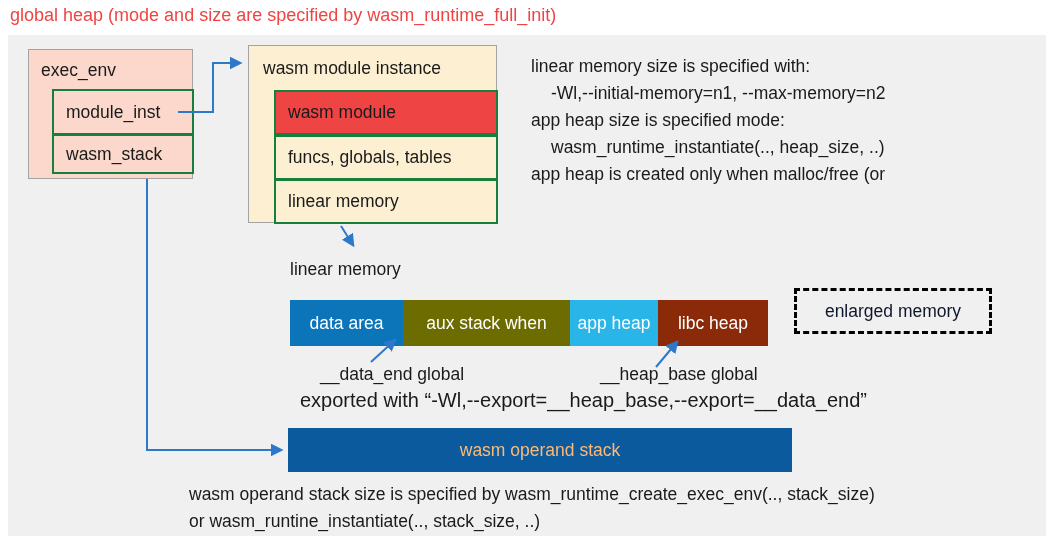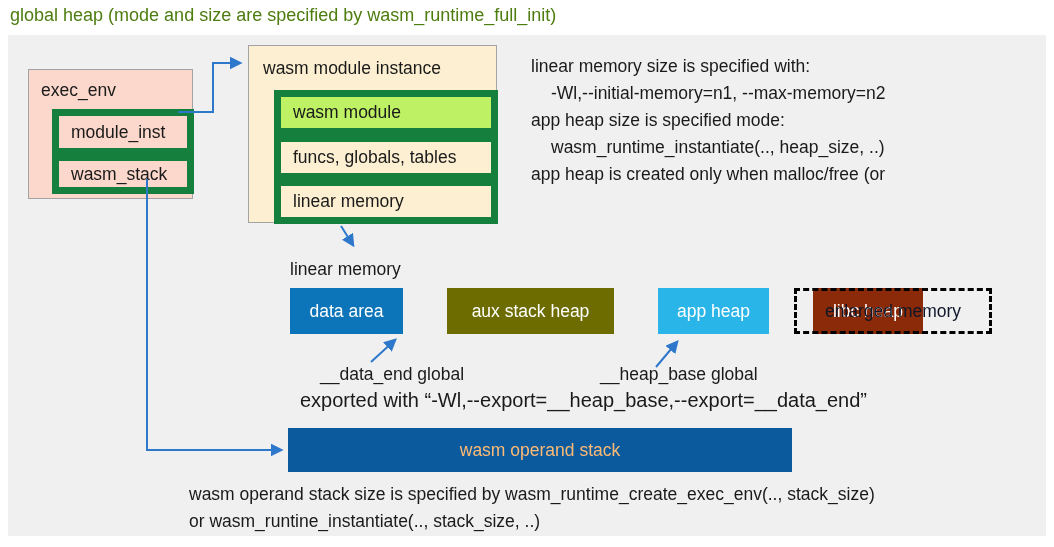--- a/index.html
+++ b/index.html
@@ -2,49 +2,49 @@
 <html><head>
 <meta charset="utf-8">
 <style>
   html,body{margin:0;padding:0;background:#ffffff;}
   .page{
     position:relative;width:1054px;height:547px;overflow:hidden;
     font-family:"Liberation Sans",sans-serif;color:#1a1a1a;background:#ffffff;
   }
   .abs{position:absolute;}
   .title{
-    left:10px;top:5px;font-size:18px;color:#4d7c0f;
+    left:10px;top:5px;font-size:18px;color:#ef4444;
   }
   .panel{
     left:8px;top:35px;width:1038px;height:501px;background:#f0f0f0;
   }
   
   .box{border:1px solid #a3a3a3;box-sizing:border-box;font-size:17.5px;}
   .exec-env{left:28px;top:49px;width:165px;height:130px;}
   .exec-env .hdr{position:absolute;left:0;top:0;width:100%;height:40px;display:flex;align-items:center;padding-left:12px;box-sizing:border-box;}
   .exec-env .row1{position:absolute;left:23px;top:39px;width:142px;height:46px;}
   .exec-env .row2{position:absolute;left:23px;top:84px;width:142px;height:40px;}
-  .cellrow{display:flex;align-items:center;padding-left:12px;box-sizing:border-box;border:7px solid #15803d;}
+  .cellrow{display:flex;align-items:center;padding-left:12px;box-sizing:border-box;border:2px solid #15803d;}
   
   .mod-inst{left:248px;top:45px;width:249px;height:178px;}
   .mod-inst .hdr{position:absolute;left:0;top:0;width:100%;height:45px;display:flex;align-items:center;padding-left:14px;box-sizing:border-box;}
   .mod-inst .row{position:absolute;left:25px;width:224px;height:45px;}
   .mod-inst .r0{top:44px;}
   .mod-inst .r1{top:89px;}
   .mod-inst .r2{top:133px;height:45px;}
   
   .notes-right{left:531px;top:53px;font-size:17.5px;line-height:27px;white-space:nowrap;}
   .notes-right .indent{padding-left:20px;}
   
   .lm-label{left:290px;top:259px;font-size:17.5px;}
-  .membar{left:290px;top:288px;height:46px;display:flex;gap:44px;}
+  .membar{left:290px;top:300px;height:46px;display:flex;}
   .seg{height:46px;display:flex;align-items:center;justify-content:center;color:#ffffff;font-size:17.5px;white-space:nowrap;}
   .seg0{width:113px;}
   .seg1{width:167px;}
-  .seg2{width:111px;}
+  .seg2{width:88px;}
   .seg3{width:110px;}
   .enlarged{
     left:794px;top:288px;width:198px;height:46px;border:3px dashed #000;
     box-sizing:border-box;display:flex;align-items:center;justify-content:center;
     font-size:17.5px;white-space:nowrap;
   }
   
   .lab-data-end{left:320px;top:364px;font-size:17.5px;white-space:nowrap;}
   .lab-heap-base{left:600px;top:364px;font-size:17.5px;white-space:nowrap;text-align:right;}
   .lab-exported{left:300px;top:389px;font-size:20px;white-space:nowrap;}
@@ -56,46 +56,46 @@
 </style>
 </head>
 <body>
 
 <div class="page">
 
   <div class="abs title">global heap (mode and size are specified by wasm_runtime_full_init)</div>
 
   <div class="abs panel" style="background: rgb(240, 240, 240);"></div>
 
-  <div class="abs box exec-env" style="background: rgb(251, 216, 203); margin-top: 20px;">
+  <div class="abs box exec-env" style="background: rgb(251, 216, 203);">
     <div class="hdr">exec_env</div>
     <div class="row1 cellrow" style="background: rgb(251, 216, 203);">module_inst</div>
     <div class="row2 cellrow" style="background: rgb(251, 216, 203);">wasm_stack</div>
   </div>
 
   <div class="abs box mod-inst" style="background: rgb(253, 240, 210);">
     <div class="hdr">wasm module instance</div>
-    <div class="row r0 cellrow" style="background: #bef264;">wasm module</div>
+    <div class="row r0 cellrow" style="background: #ef4444;">wasm module</div>
     <div class="row r1 cellrow" style="background: rgb(253, 240, 210);">funcs, globals, tables</div>
     <div class="row r2 cellrow" style="background: rgb(253, 240, 210);">linear memory</div>
   </div>
 
   <div class="abs notes-right">
     <div>linear memory size is specified with:</div>
     <div class="indent">-Wl,--initial-memory=n1, --max-memory=n2</div>
     <div>app heap size is specified mode:</div>
     <div class="indent">wasm_runtime_instantiate(.., heap_size, ..)</div>
     <div>app heap is created only when malloc/free (or</div>
   </div>
 
   <div class="abs lm-label">linear memory</div>
 
   <div class="abs membar">
     <div class="seg seg0" style="background: rgb(12, 116, 184);">data area</div>
-    <div class="seg seg1" style="background: rgb(108, 108, 0);">aux stack heap</div>
+    <div class="seg seg1" style="background: rgb(108, 108, 0);">aux stack when</div>
     <div class="seg seg2" style="background: rgb(41, 181, 232);">app heap</div>
     <div class="seg seg3" style="background: rgb(138, 42, 8);">libc heap</div>
   </div>
 
   <div class="abs enlarged" style="color: #0f172a;">enlarged memory</div>
 
   <div class="abs lab-data-end">__data_end global</div>
   <div class="abs lab-heap-base">__heap_base global</div>
   <div class="abs lab-exported">exported with “-Wl,--export=__heap_base,--export=__data_end”</div>
 

